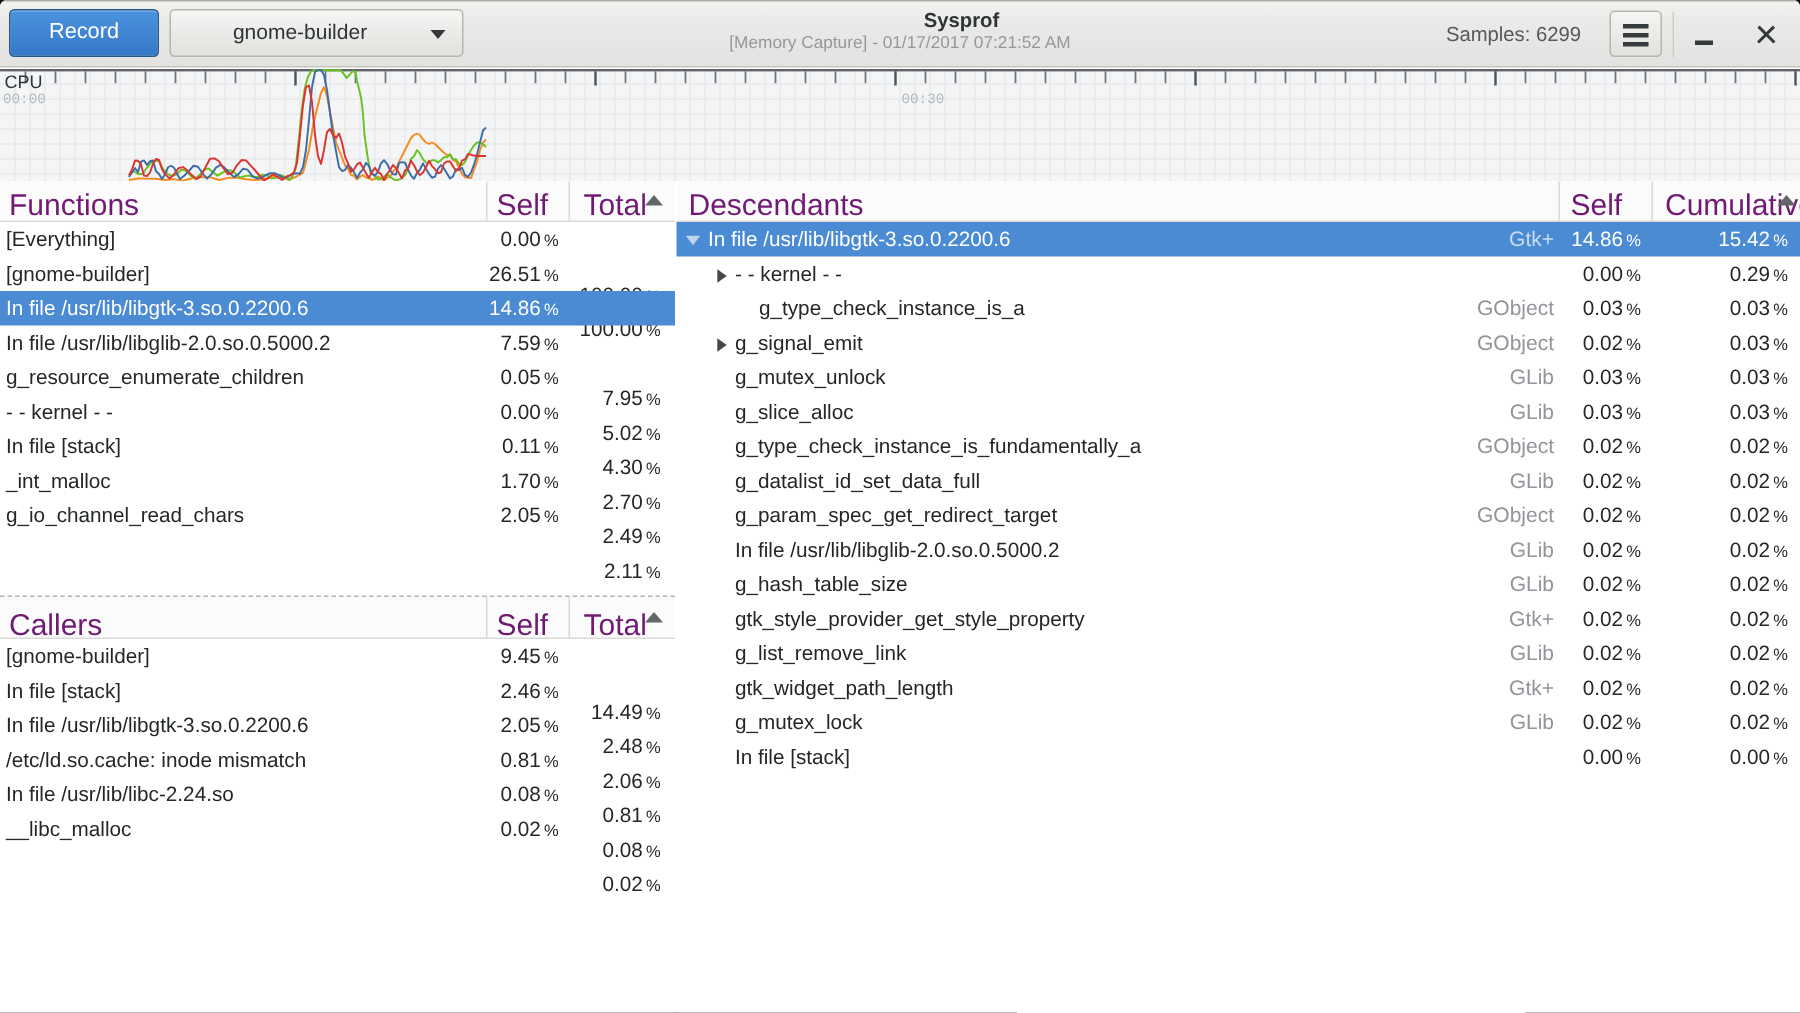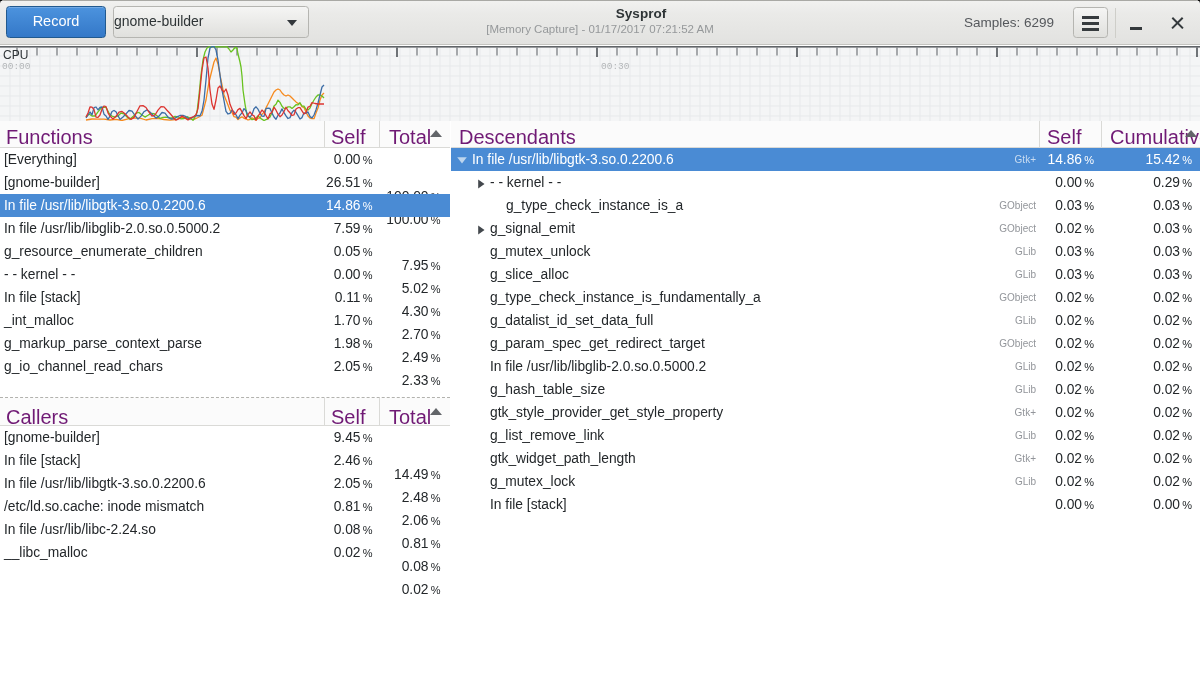--- a/index.html
+++ b/index.html
@@ -10,21 +10,21 @@
 
 #hdr { position:absolute; left:0; top:0; width:1200px; height:45px;
   background:linear-gradient(to bottom,#f1f1f0 0%,#eaeae8 30%,#e2e2e0 100%);
   border-top:1px solid #a9a9a5; border-bottom:1px solid #c4c4c0; }
 #rec { position:absolute; left:6px; top:5px; width:100px; height:32px; border-radius:3.5px;
   background:linear-gradient(to bottom,#4c93de,#3478c8); border:1px solid #21598f;
   box-shadow:inset 0 1px 0 rgba(255,255,255,.22);
   color:#fff; font-size:14.5px; text-align:center; line-height:29px; }
 #combo { position:absolute; left:113px; top:5px; width:196px; height:32px; border-radius:3.5px; padding-right:22px;
   background:linear-gradient(to bottom,#f5f5f4,#e0e0dd); border:1px solid #b5b5b1;
-  color:#2e3436; font-size:14px; text-align:left; line-height:29px; }
+  color:#2e3436; font-size:14px; text-align:center; line-height:29px; }
 #combo .arr { position:absolute; right:11px; top:13px; width:0; height:0;
   border:5.5px solid transparent; border-top:6px solid #33383c; }
 #title { position:absolute; left:0; top:5px; width:1200px; text-align:center;
   font-size:13.5px; font-weight:bold; color:#2e3436;margin-left:41px; }
 #subtitle { position:absolute; left:0; top:22px; width:1200px; text-align:center;
   font-size:11.5px; color:#95989a; }
 #samples { position:absolute; right:146px; top:14px; font-size:13.5px; color:#55585c; }
 #menubtn { position:absolute; left:1073px; top:6px; width:35px; height:31px; border-radius:3.5px;
   background:linear-gradient(to bottom,#f5f5f4,#e0e0dd); border:1px solid #b5b5b1; }
 #menubtn .b { position:absolute; left:8px; width:17px; height:2.5px; background:#363b3e; }
@@ -47,21 +47,21 @@
 
 .row { position:relative; display:flex; height:23px; line-height:23px; font-size:13.8px;
   color:#23272a; white-space:nowrap; }
 .row.sel { background:#4a8bd4; color:#fff; }
 .c-name { flex:1 1 auto; padding-left:4px; overflow:hidden; }
 .c-self { flex:0 0 auto; width:55.5px; text-align:right; padding-right:6.5px; }
 .c-total { flex:0 0 auto; width:71px; text-align:right; padding-right:9.5px;margin-top:37px; }
 .c-self2 { flex:0 0 auto; width:62px; text-align:right; padding-right:8px; }
 .c-cum { flex:0 0 auto; width:98px; text-align:right; padding-right:8px; }
 .pc { color:inherit; font-size:11px; }
-.tag { float:right; color:#92959a; font-size:10px; padding-right:4px; }
+.tag { float:right; color:#92959a; font-size:14px; padding-right:4px; }
 .seltag { color:#c9dcf1; }
 .exp { position:absolute; top:8px; }
 #funcs { height:277px; overflow:hidden; border-bottom:1px dashed #b2b2ae; }
 </style></head>
 <body>
 <div id="win">
   <div id="hdr">
     <div id="rec">Record</div>
     <div id="combo">gnome-builder<span class="arr"></span></div>
     <div id="title">Sysprof</div>
@@ -137,25 +137,20 @@
           <div class="c-name">In file [stack]</div>
           <div class="c-self"><span class="num">0.11</span><span class="pc"> %</span></div>
           <div class="c-total"><span class="num">2.70</span><span class="pc"> %</span></div>
         </div>
 <div class="row">
           <div class="c-name">_int_malloc</div>
           <div class="c-self"><span class="num">1.70</span><span class="pc"> %</span></div>
           <div class="c-total"><span class="num">2.49</span><span class="pc"> %</span></div>
         </div>
 <div class="row">
-          <div class="c-name">g_markup_parse_context_parse</div>
-          <div class="c-self"><span class="num">1.98</span><span class="pc"> %</span></div>
-          <div class="c-total"><span class="num">2.33</span><span class="pc"> %</span></div>
-        </div>
-<div class="row">
           <div class="c-name">g_io_channel_read_chars</div>
           <div class="c-self"><span class="num">2.05</span><span class="pc"> %</span></div>
           <div class="c-total"><span class="num">2.11</span><span class="pc"> %</span></div>
         </div>
     </div>
     <div id="callers">
       <div class="thead" style="height:28px">
         <span class="lbl" style="left:6px;top:8px">Callers</span>
         <span class="csep" style="left:323.5px;height:28px"></span>
         <span class="lbl" style="left:331px;top:8px">Self</span>

